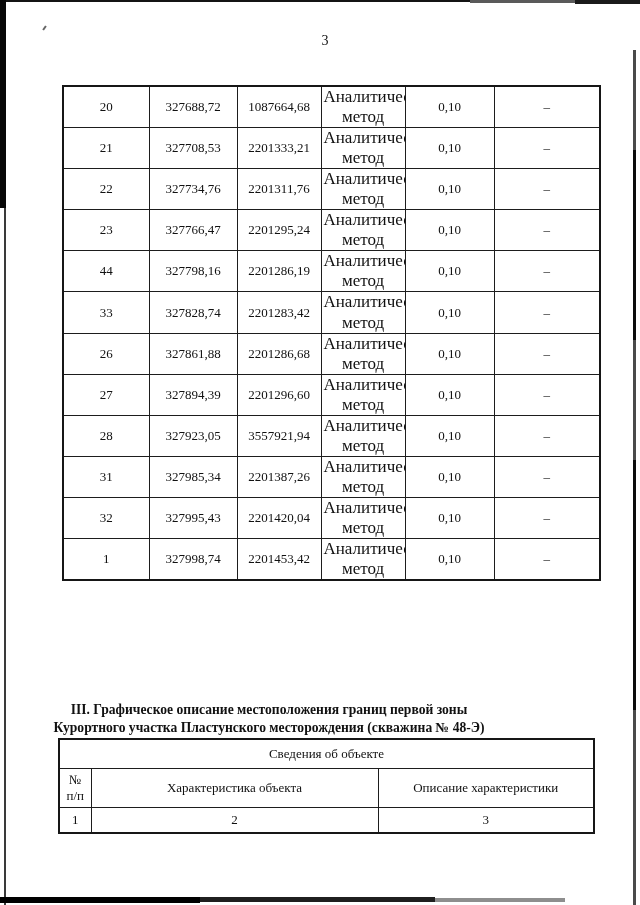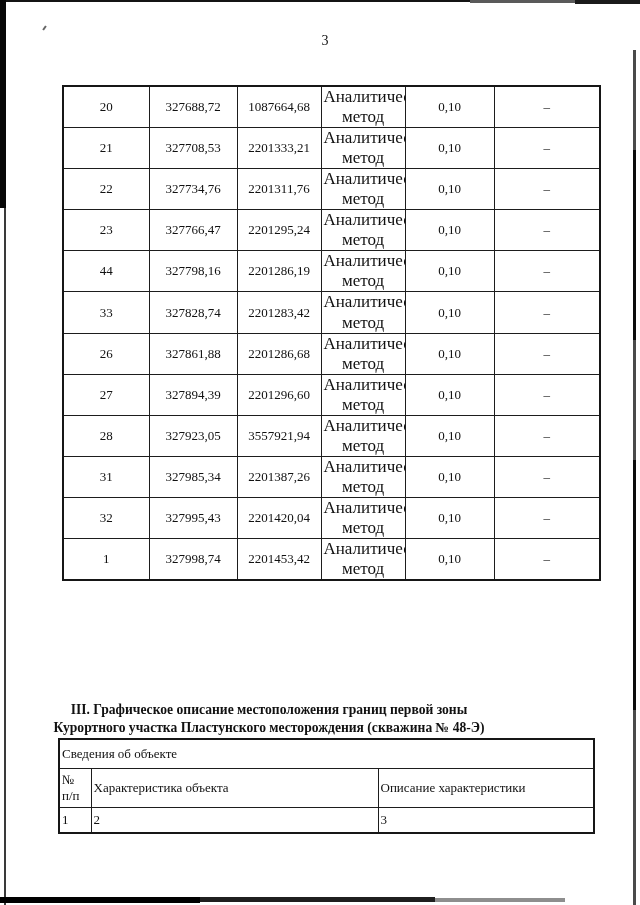--- a/index.html
+++ b/index.html
@@ -16,21 +16,21 @@
   
   table { border-collapse:collapse; position:absolute; table-layout:fixed; }
   .t1 { left:62px; top:85px; width:537px; border:2px solid #161616; }
   .t1 td {
     border:1.5px solid #1d1d1d; text-align:center; vertical-align:middle;
     font-size:13px; padding:0 2px; height:39px; overflow:hidden;
   }
   .t1 td.method { font-size:17px; line-height:1.18; }
   .t2 { left:58px; top:738px; width:535px; border:2px solid #161616; }
   .t2 td {
-    border:1.5px solid #1d1d1d; text-align:left; vertical-align:middle;
+    border:1.5px solid #1d1d1d; text-align:center; vertical-align:middle;
     font-size:13px; padding:1px 2px; overflow:hidden;
   }
   .t2 tr.r-title td { height:26px; }
   .t2 tr.r-head td  { height:36px; line-height:1.25; }
   .t2 tr.r-num td   { height:22px; }
   
   .heading {
     position:absolute; top:669px; left:2px; width:534px;
     text-align:center; font-weight:bold; font-size:13.6px; line-height:17.6px;margin-top:32px;
   }

